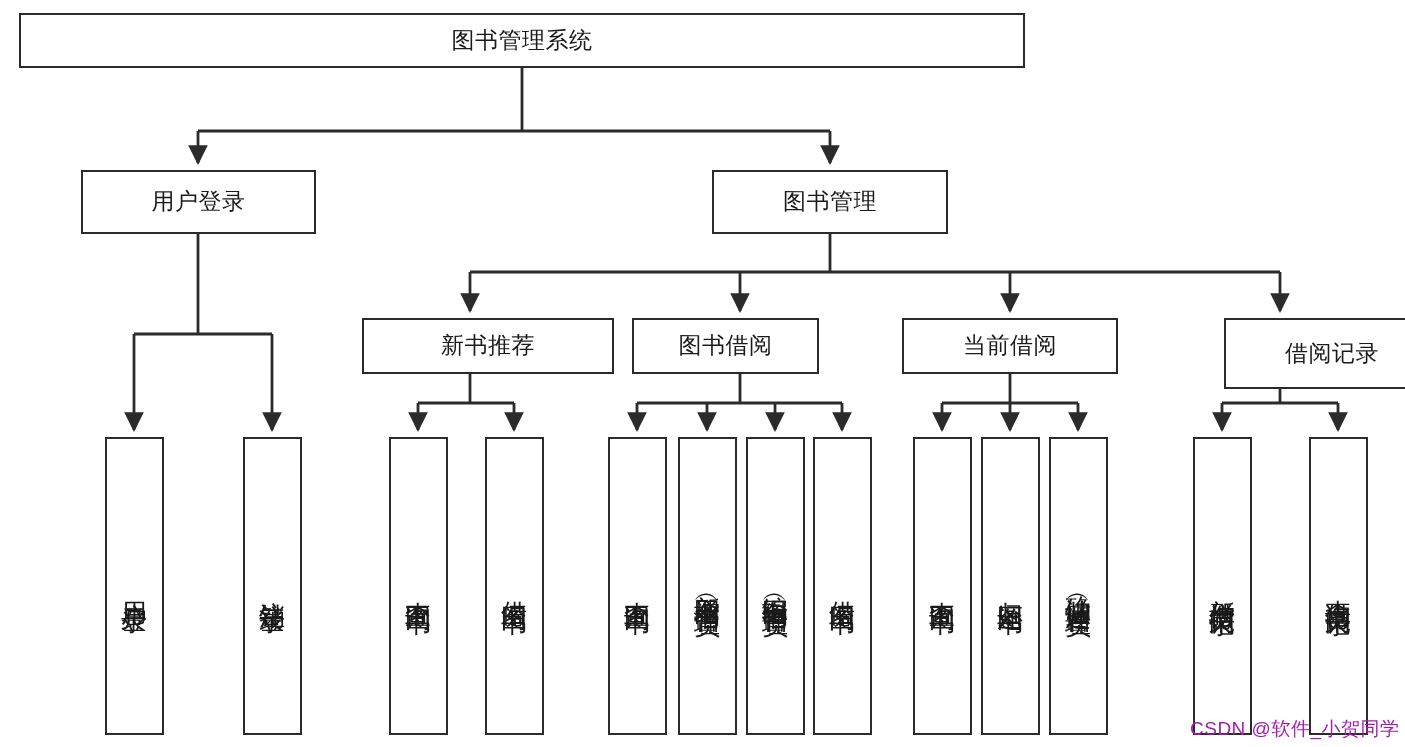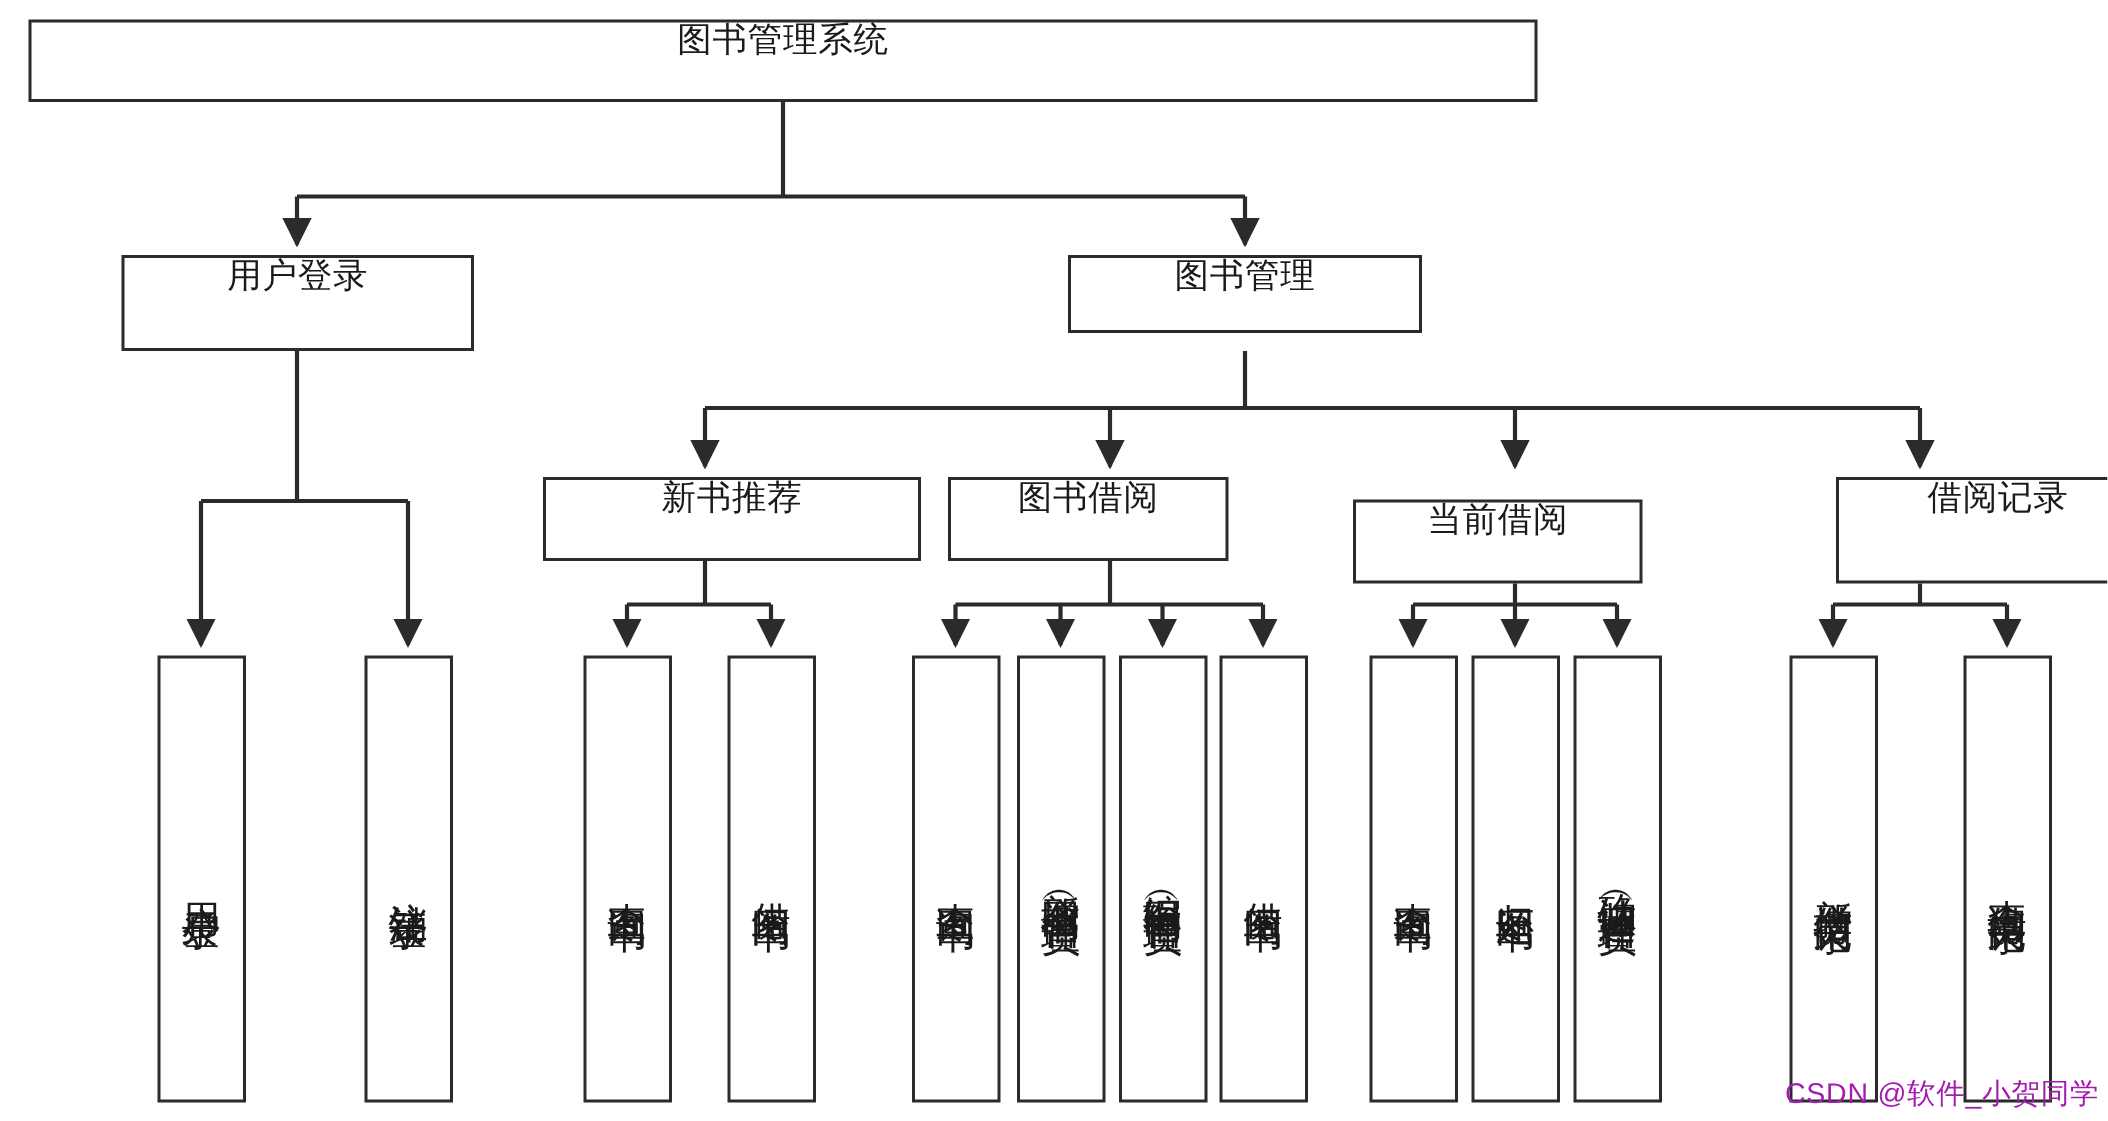--- a/index.html
+++ b/index.html
@@ -22,20 +22,21 @@
     left: 0; top: 0;
     width: 1405px;
     height: 747px;
   }
   .node {
     position: absolute;
     box-sizing: border-box;
     background: #ffffff;
     border: 2.5px solid #2b2b2b;
     display: flex;
+    align-items: center;
     justify-content: center;
     color: #1a1a1a;
   }
   .node .label {
     display: block;
     text-align: center;
     line-height: 1.02;
     letter-spacing: 0.5px;
   }
   .node.horiz .label {
@@ -117,31 +118,31 @@
     </g>
   </svg>
 
   <div class="node horiz" style="left:19px; top:13px; width:1006px; height:55px;">
     <span class="label">图书管理系统</span>
   </div>
 
   <div class="node horiz" style="left:81px; top:170px; width:235px; height:64px;">
     <span class="label">用户登录</span>
   </div>
-  <div class="node horiz" style="left:712px; top:170px; width:236px; height:52px;">
+  <div class="node horiz" style="left:712px; top:170px; width:236px; height:64px;">
     <span class="label">图书管理</span>
   </div>
 
   <div class="node horiz" style="left:362px; top:318px; width:252px; height:56px;">
     <span class="label">新书推荐</span>
   </div>
   <div class="node horiz" style="left:632px; top:318px; width:187px; height:56px;">
     <span class="label">图书借阅</span>
   </div>
-  <div class="node horiz" style="left:902px; top:333px; width:193px; height:56px;">
+  <div class="node horiz" style="left:902px; top:318px; width:216px; height:56px;">
     <span class="label">当前借阅</span>
   </div>
   <div class="node horiz" style="left:1224px; top:318px; width:216px; height:71px;">
     <span class="label">借阅记录</span>
   </div>
 
   <div class="node vert" style="left:105px; top:437px; width:59px; height:298px;">
     <span class="label">用户登录</span>
   </div>
   <div class="node vert" style="left:243px; top:437px; width:59px; height:298px;">

